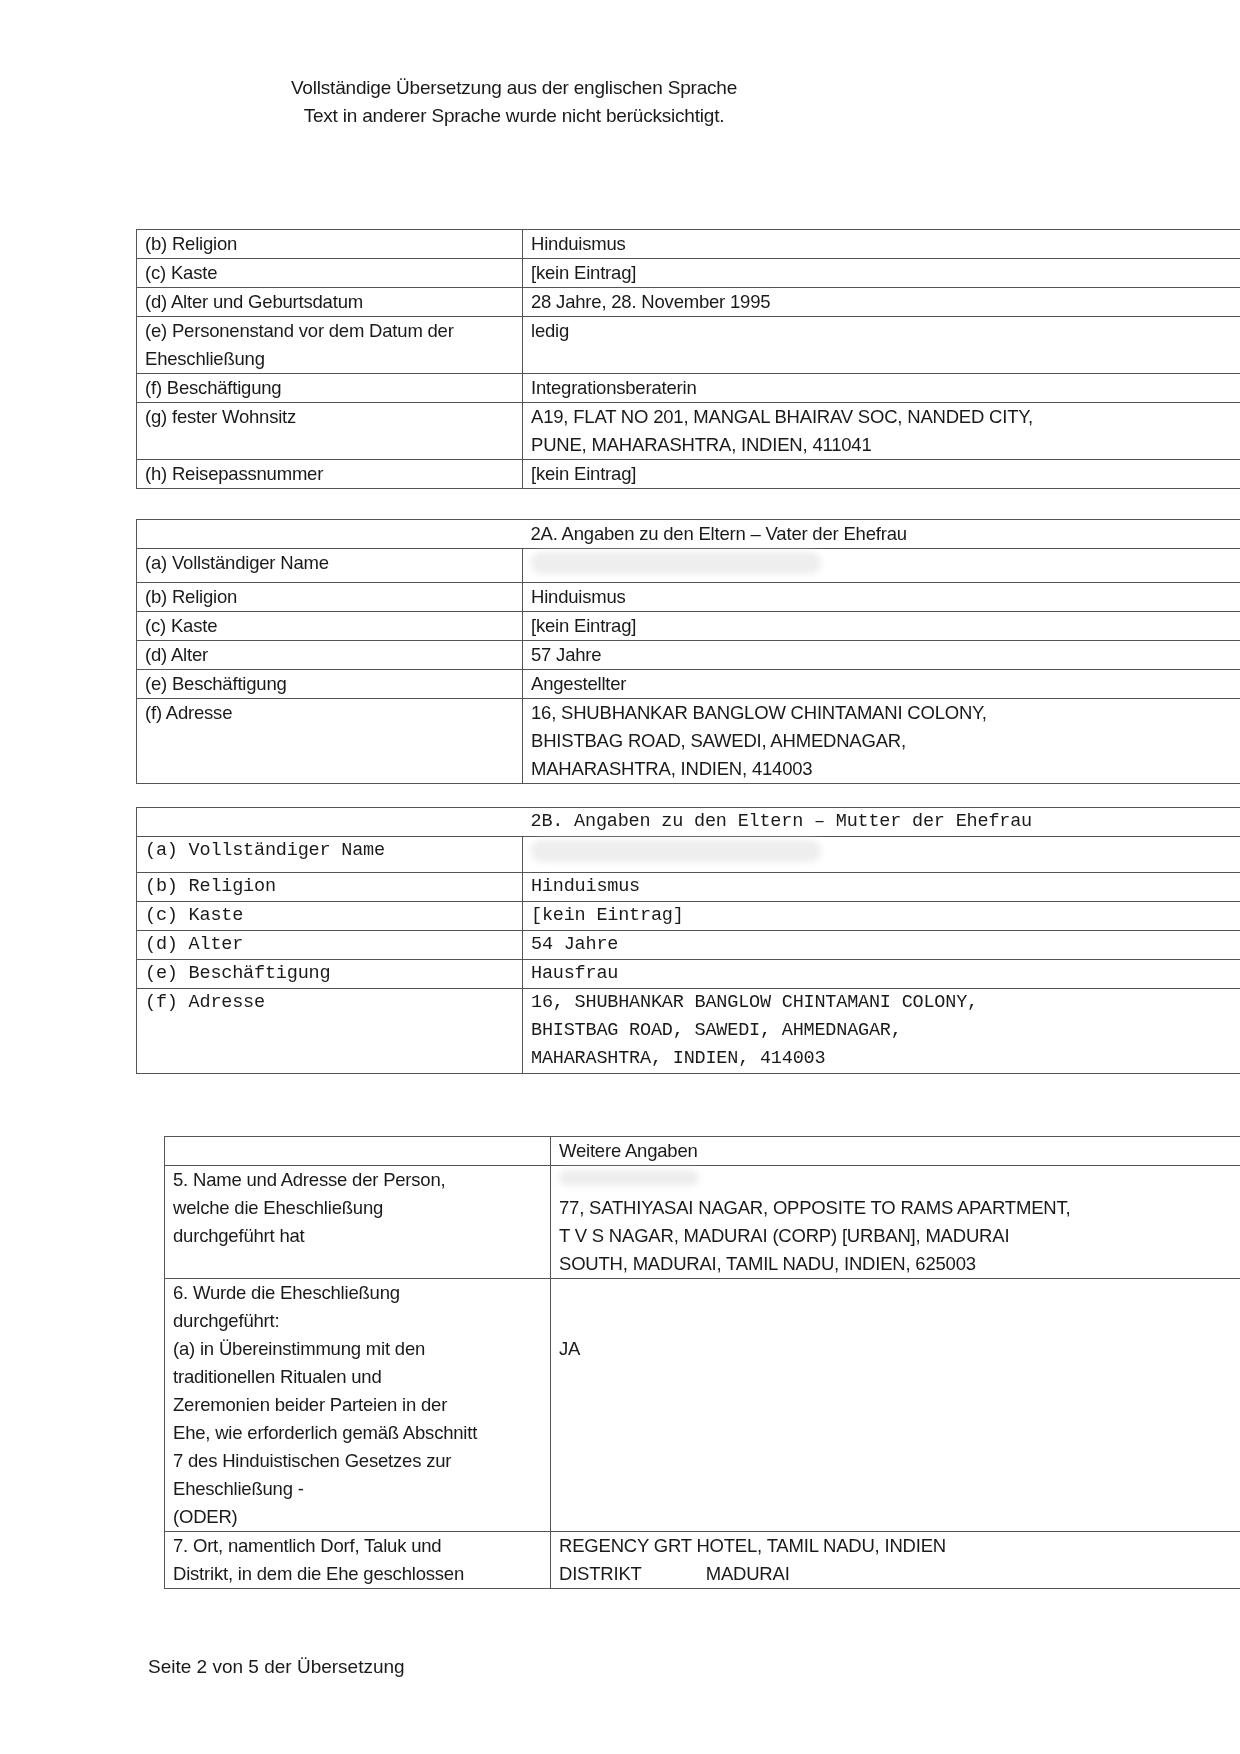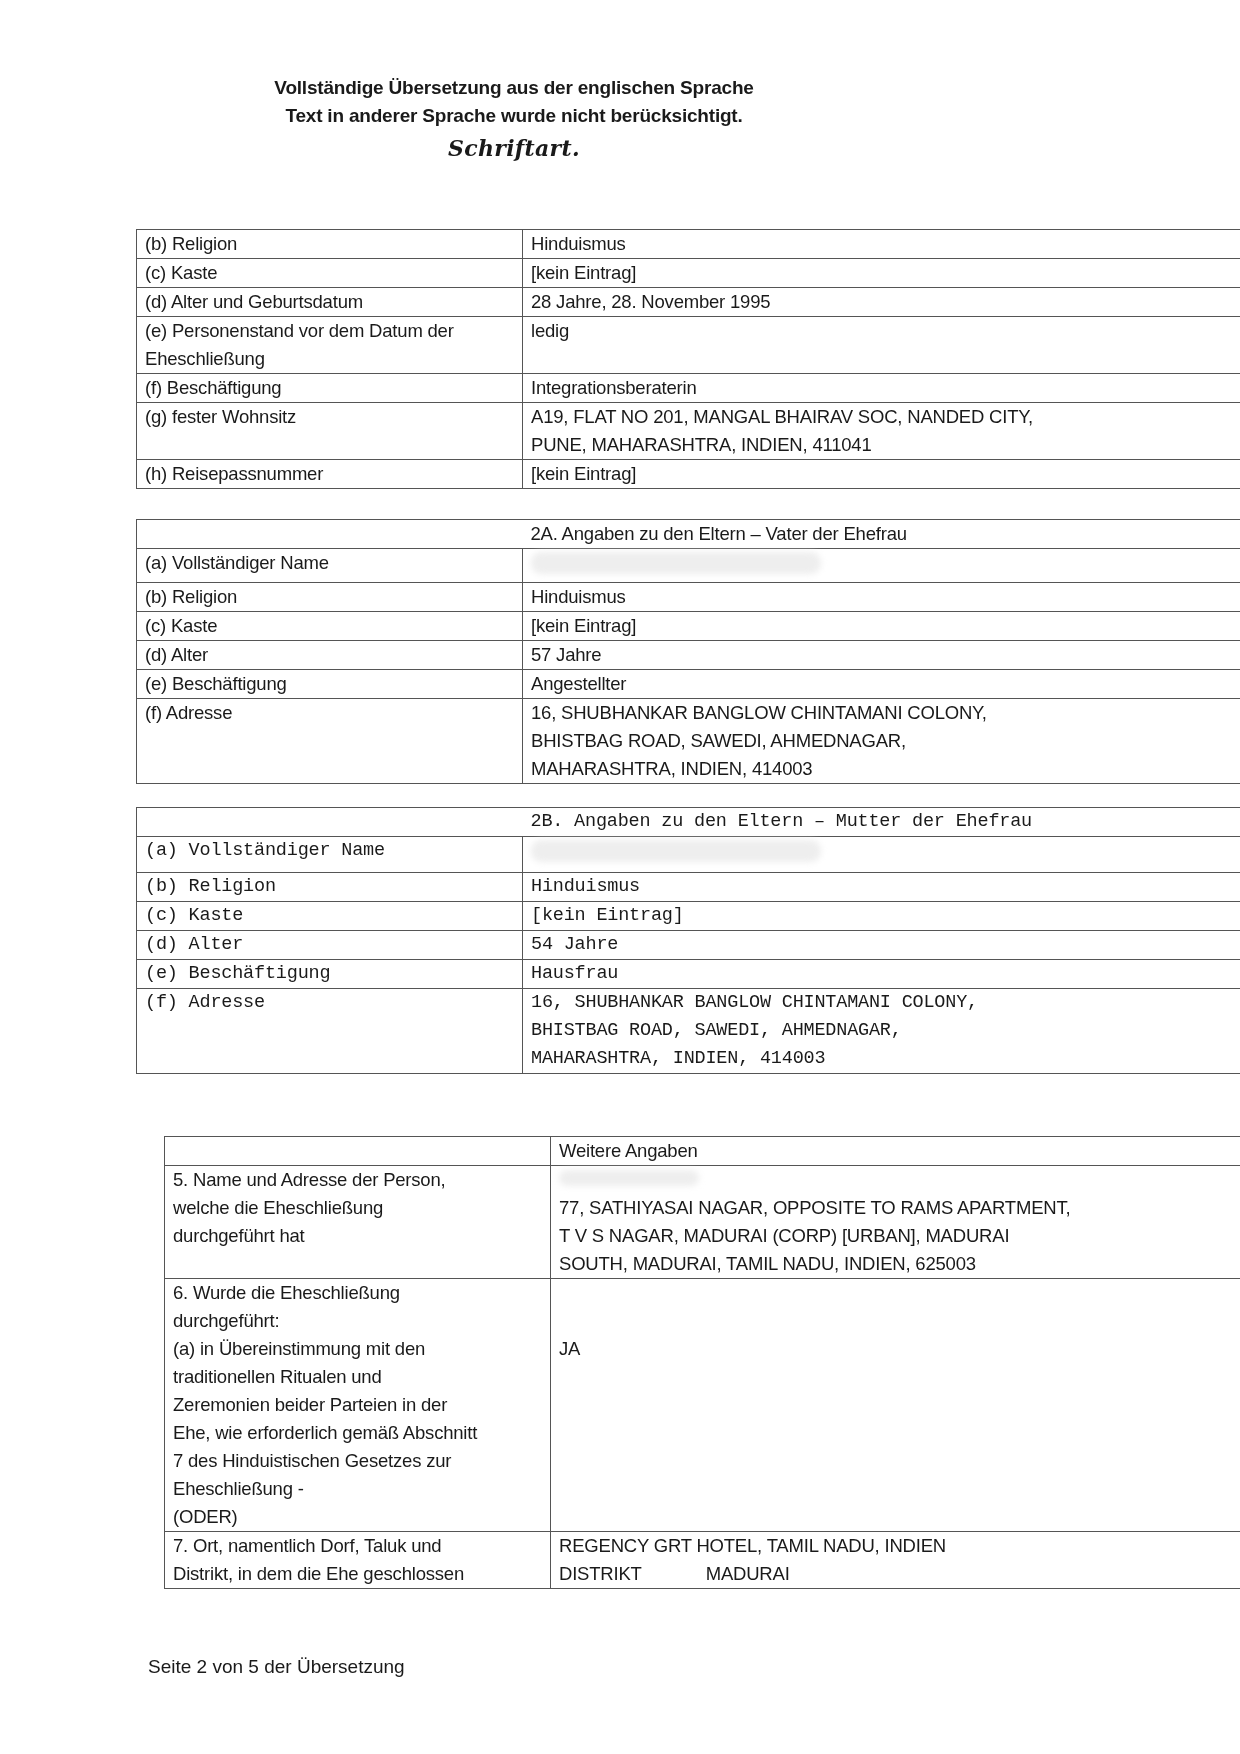--- a/index.html
+++ b/index.html
@@ -1,18 +1,18 @@
 <!DOCTYPE html>
 <html><head>
 <meta charset="utf-8">
 <style>
   html, body { margin: 0; padding: 0; background: #ffffff; }
   body { width: 1240px; height: 1754px; position: relative; overflow: hidden;
          font-family: "Liberation Sans", sans-serif; color: #1a1a1a; }
-  .header { position: absolute; top: 74px; left: 0; width: 1028px; text-align: center; font-weight: bold; }
+  .header { position: absolute; top: 74px; left: 0; width: 1028px; text-align: center; }
   .header .line { font-size: 19px; line-height: 28px; letter-spacing: -0.2px; }
   .header .hand { font-family: "DejaVu Serif", serif; font-style: italic; font-size: 22px;
                   line-height: 37px; letter-spacing: 0.3px; }
   table { position: absolute; left: 136px; width: 1126px; border-collapse: collapse;
           font-size: 18.5px; letter-spacing: -0.2px; }
   td { border: 1.6px solid #555; padding: 0 8px; vertical-align: top; line-height: 28px; }
   td.lbl { width: 369px; }
   .pre { white-space: pre-line; }
   .blur { display: inline-block; width: 290px; height: 22px; margin-top: 3px;
           background: #eeeeee; border-radius: 10px; filter: blur(3px); }
@@ -20,21 +20,20 @@
   td.mid { vertical-align: middle; }
   .footer { position: absolute; left: 148px; top: 1656px; font-size: 19px; }
   .spacer { display: inline-block; width: 64px; }
 </style>
 </head>
 <body>
 
 <div class="header">
   <div class="line">Vollständige Übersetzung aus der englischen Sprache</div>
   <div class="line">Text in anderer Sprache wurde nicht berücksichtigt.</div>
-  <div class="hand">Schriftart.</div>
 </div>
 
 <table style="top:229px;">
   <tbody>
       <tr>
     <td class="lbl">(b) Religion</td>
     <td>Hinduismus</td>
   </tr>
   <tr>
     <td class="lbl">(c) Kaste</td>

